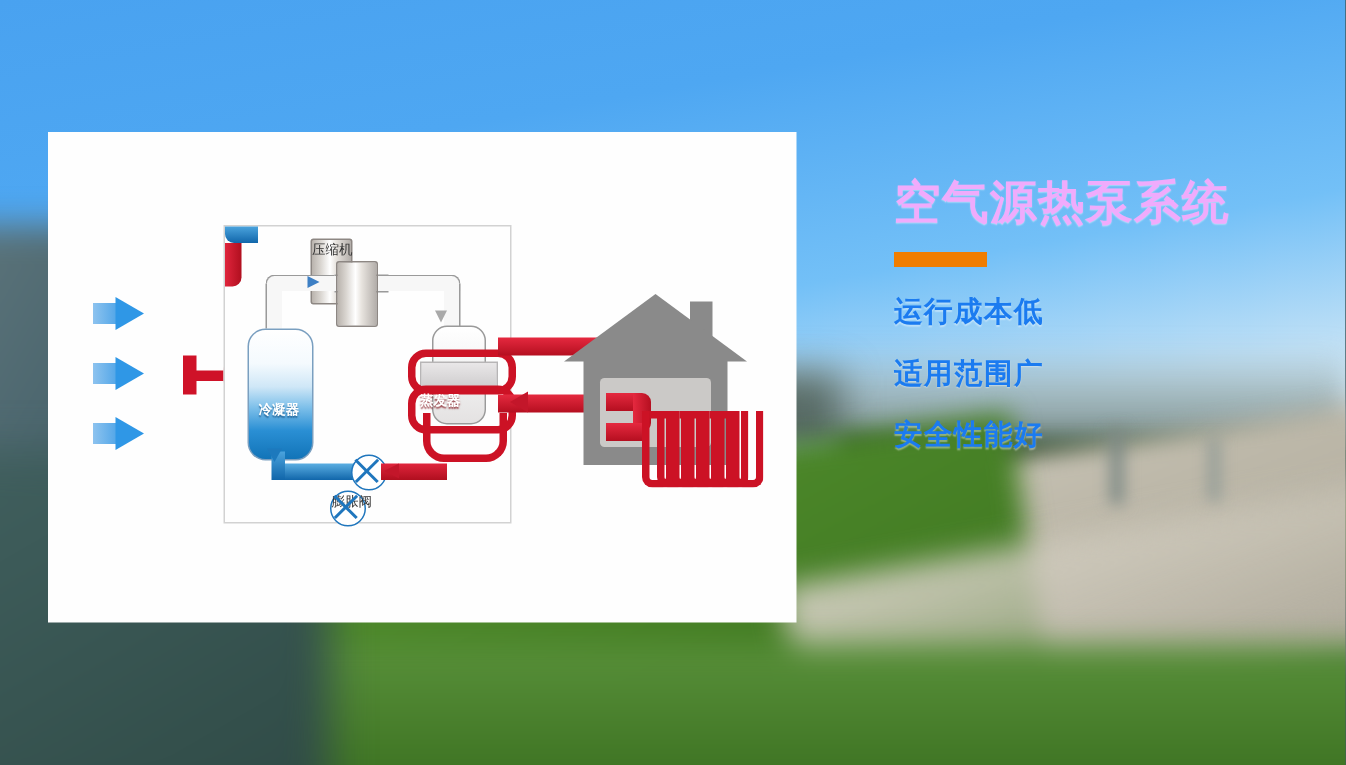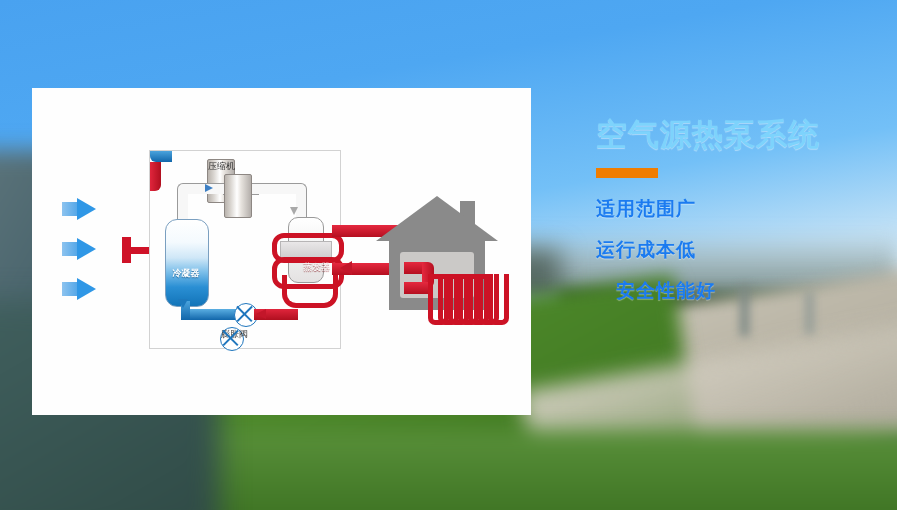--- a/index.html
+++ b/index.html
@@ -95,33 +95,33 @@
   }
   .bg-postR{
     position:absolute;left:806px;top:292px;width:7px;height:42px;
     background:#8d9894;filter:blur(5px);
   }
 
   
   .rightpanel{position:absolute;left:596px;top:118px;width:300px;}
   .rp-title{
     font-size:31px;font-weight:bold;letter-spacing:1px;
-    color:#7dd3fc;line-height:1.1;white-space:nowrap;
+    color:#f0abfc;line-height:1.1;white-space:nowrap;
     text-shadow:0 1px 1px rgba(255,255,255,.45);
   }
   .rp-rule{
     width:62px;height:10px;background:#f07d00;margin-top:16px;
   }
   .rp-bullets{margin-top:21px;}
   .rp-bullet{
     font-size:19px;font-weight:bold;color:#1b7bf0;
     line-height:1.0;margin-bottom:22px;letter-spacing:1px;
     text-shadow:0 1px 1px rgba(255,255,255,.4);
   }
-  .rp-bullet:last-child{margin-bottom:0;margin-left:20px;}
+  .rp-bullet:last-child{margin-bottom:0;}
 
   
   .card{
     position:absolute;left:32px;top:88px;width:499px;height:327px;
     background:#fefefe;
   }
 
   
   .airgroup{position:absolute;left:30px;top:110px;width:110px;height:110px;}
   .arrow{
@@ -280,21 +280,21 @@
     background:transparent;
   }
   .coil.c1{left:4px;top:16px;width:62px;height:20px;}
   .coil.c2{left:4px;top:40px;width:62px;height:22px;}
   .evap-bottom{
     position:absolute;left:14px;top:58px;width:46px;height:28px;
     border:5.5px solid #cc1225;border-top:none;border-radius:0 0 14px 14px;
   }
   .evap-label{
     position:absolute;left:12px;top:44px;width:50px;
-    text-align:right;font-size:9px;color:#ffffff;font-weight:normal;
+    text-align:left;font-size:9px;color:#ffffff;font-weight:bold;
     font-family:"DejaVu Sans","Liberation Sans",sans-serif;
     text-shadow:0 1px 1px rgba(120,0,10,.7);
   }
 
   
   .supply{position:absolute;}
   .supply .seg{position:absolute;background:linear-gradient(180deg,#e5293f 0%,#b50f20 100%);}
   
   .sup-top-h{left:0;top:0;width:130px;height:12px;}
   .sup-top-corner{left:118px;top:0;width:12px;height:22px;}
@@ -470,19 +470,19 @@
         </div>
       </div>
     </div>
 
   </div>
 
   <div class="rightpanel">
     <div class="rp-title">空气源热泵系统</div>
     <div class="rp-rule"></div>
     <div class="rp-bullets">
+      <div class="rp-bullet">运行成本低</div>
       <div class="rp-bullet">适用范围广</div>
-      <div class="rp-bullet">运行成本低</div>
       <div class="rp-bullet">安全性能好</div>
     </div>
   </div>
 
 </div>
 
 </body></html>

